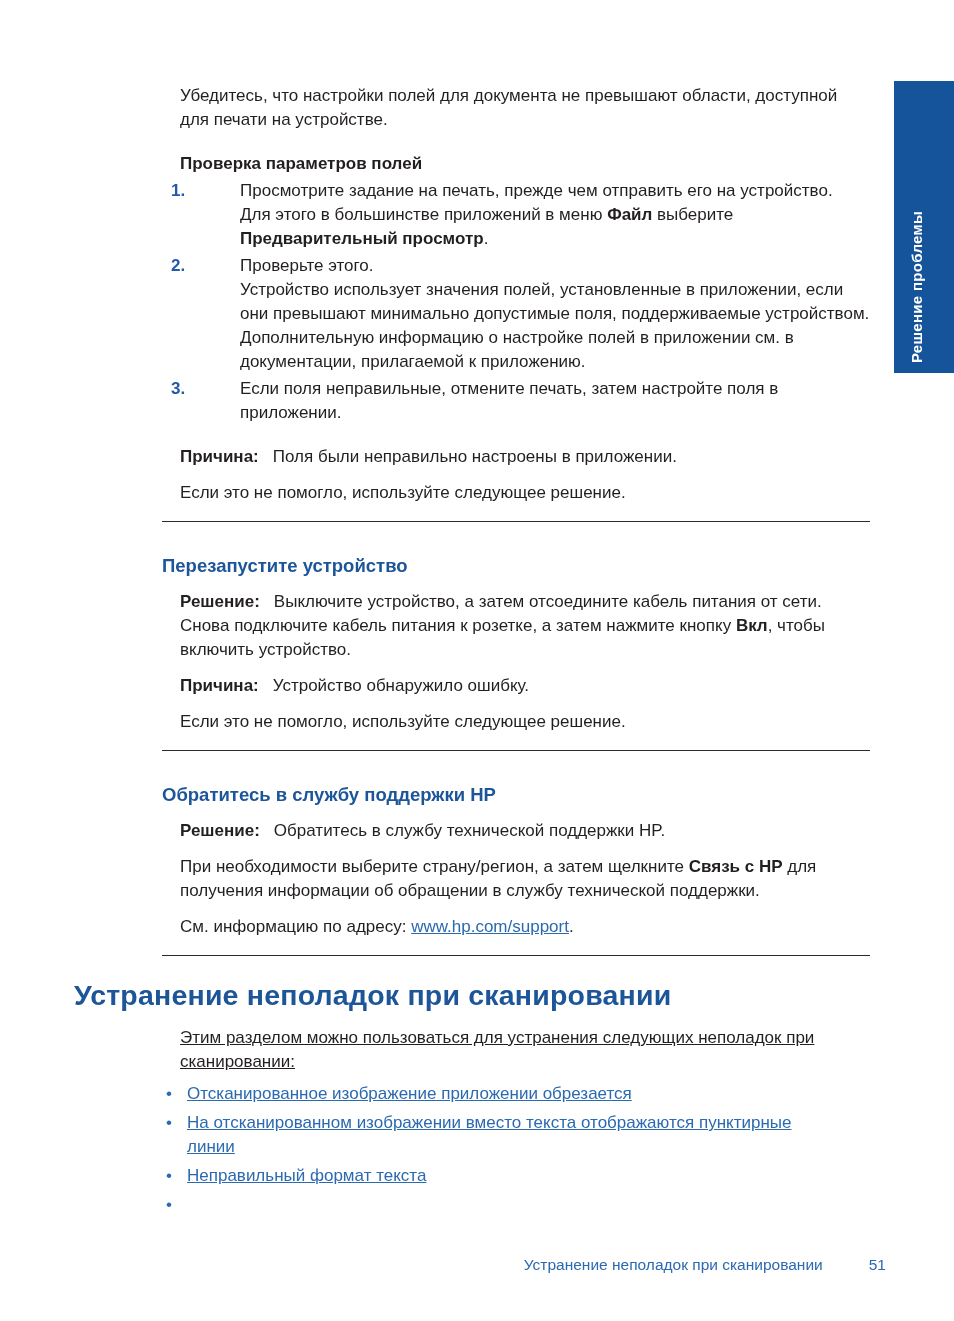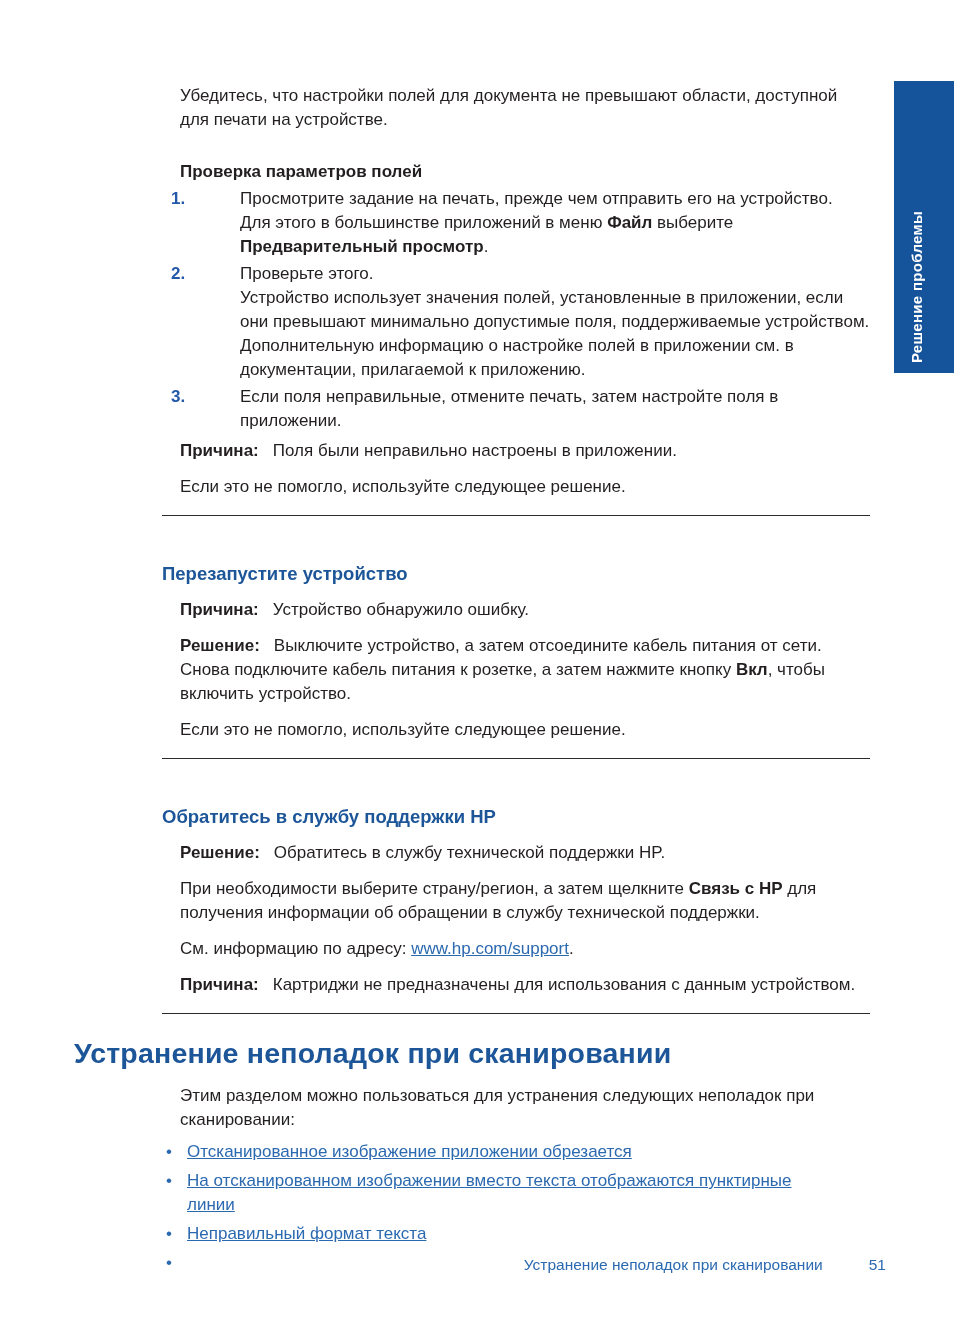--- a/index.html
+++ b/index.html
@@ -28,32 +28,32 @@
   }
   .side-tab-label{
     position:absolute;left:11px;bottom:10px;
     writing-mode:vertical-rl;transform:rotate(180deg);
     color:#ffffff;font-weight:700;font-size:15px;letter-spacing:.3px;
     white-space:nowrap;
   }
   
   .content{position:absolute;left:74px;top:84px;width:796px;}
   .p{margin:0 0 0 106px;width:690px;}
-  .check-heading{margin:28px 0 0 106px;width:690px;font-weight:700;}
+  .check-heading{margin:20px 0 0 106px;width:690px;font-weight:700;}
   ol.steps{list-style:none;margin:3px 0 0 97px;padding:0;width:699px;}
   ol.steps li{display:flex;margin:0 0 3px 0;}
   .step-num{flex:none;width:29px;font-weight:700;color:var(--number-blue);}
   .step-text{flex:1;margin-left:40px;}
-  .mt-cause{margin-top:6px;}
+  .mt-cause{margin-top:20px;}
   .mt-try{margin-top:12px;}
   .mt-para{margin-top:12px;}
   hr.divider{border:none;border-top:1px solid var(--rule-color);margin:16px 0 0 88px;width:708px;height:0;}
-  h2.sub{margin:46px 0 0 88px;font-size:18.5px;line-height:24px;font-weight:700;color:var(--heading-blue);}
+  h2.sub{margin:32px 0 0 88px;font-size:18.5px;line-height:24px;font-weight:700;color:var(--heading-blue);}
   h1.main{margin:22px 0 0 0;font-size:28.5px;line-height:34px;font-weight:700;color:var(--heading-blue);letter-spacing:.2px;}
-  .scan-intro{margin-top:14px;}
+  .scan-intro{margin-top:14px;text-decoration:underline;}
   ul.issue-links{list-style:none;margin:8px 0 0 92px;padding:0;width:704px;}
   ul.issue-links li{display:flex;margin:0 0 5px 0;}
   .bullet{flex:none;width:21px;color:var(--link-blue);}
   a.doc-link{color:var(--link-blue);text-decoration:underline;white-space:pre-line;cursor:pointer;}
   
   .seg-label{font-weight:700;margin-right:14px;}
   .seg-b{font-weight:700;}
   .seg-link{color:var(--link-blue);text-decoration:underline;cursor:pointer;}
   
   .footer{
@@ -91,31 +91,30 @@
         <span class="step-text"><span>Если поля неправильные, отмените печать, затем настройте поля в приложении.</span></span>
       </li>
     </ol>
 
     <p class="p mt-cause"><span class="seg-label">Причина:</span><span>Поля были неправильно настроены в приложении.</span></p>
     <p class="p mt-try">Если это не помогло, используйте следующее решение.</p>
 
     <hr class="divider">
 
     <h2 class="sub">Перезапустите устройство</h2>
+    <p class="p mt-para"><span class="seg-label">Решение:</span><span>Выключите устройство, а затем отсоедините кабель питания от сети. Снова подключите кабель питания к розетке, а затем нажмите кнопку </span><span class="seg-b">Вкл</span><span>, чтобы включить устройство.</span></p>
     <p class="p mt-para"><span class="seg-label">Причина:</span><span>Устройство обнаружило ошибку.</span></p>
-    <p class="p mt-para"><span class="seg-label">Решение:</span><span>Выключите устройство, а затем отсоедините кабель питания от сети. Снова подключите кабель питания к розетке, а затем нажмите кнопку </span><span class="seg-b">Вкл</span><span>, чтобы включить устройство.</span></p>
     <p class="p mt-para">Если это не помогло, используйте следующее решение.</p>
 
     <hr class="divider">
 
     <h2 class="sub">Обратитесь в службу поддержки HP</h2>
     <p class="p mt-para"><span class="seg-label">Решение:</span><span>Обратитесь в службу технической поддержки HP.</span></p>
     <p class="p mt-para"><span>При необходимости выберите страну/регион, а затем щелкните </span><span class="seg-b">Связь с HP</span><span> для получения информации об обращении в службу технической поддержки.</span></p>
     <p class="p mt-para"><span>См. информацию по адресу: </span><span class="seg-link">www.hp.com/support</span><span>.</span></p>
-    <p class="p mt-para"><span class="seg-label">Причина:</span><span>Картриджи не предназначены для использования с данным устройством.</span></p>
 
     <hr class="divider">
 
     <h1 class="main">Устранение неполадок при сканировании</h1>
     <p class="p scan-intro">Этим разделом можно пользоваться для устранения следующих неполадок при сканировании:</p>
 
     <ul class="issue-links">
       <li>
         <span class="bullet">•</span>
         <a class="doc-link">Отсканированное изображение приложении обрезается</a>

